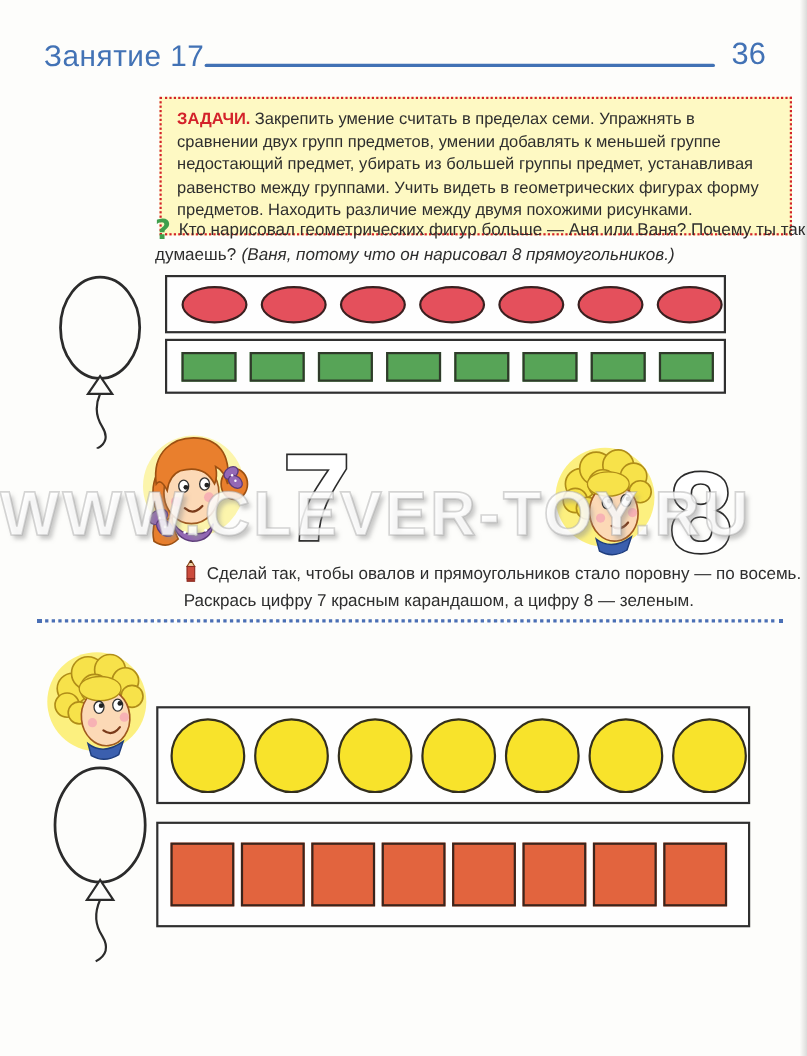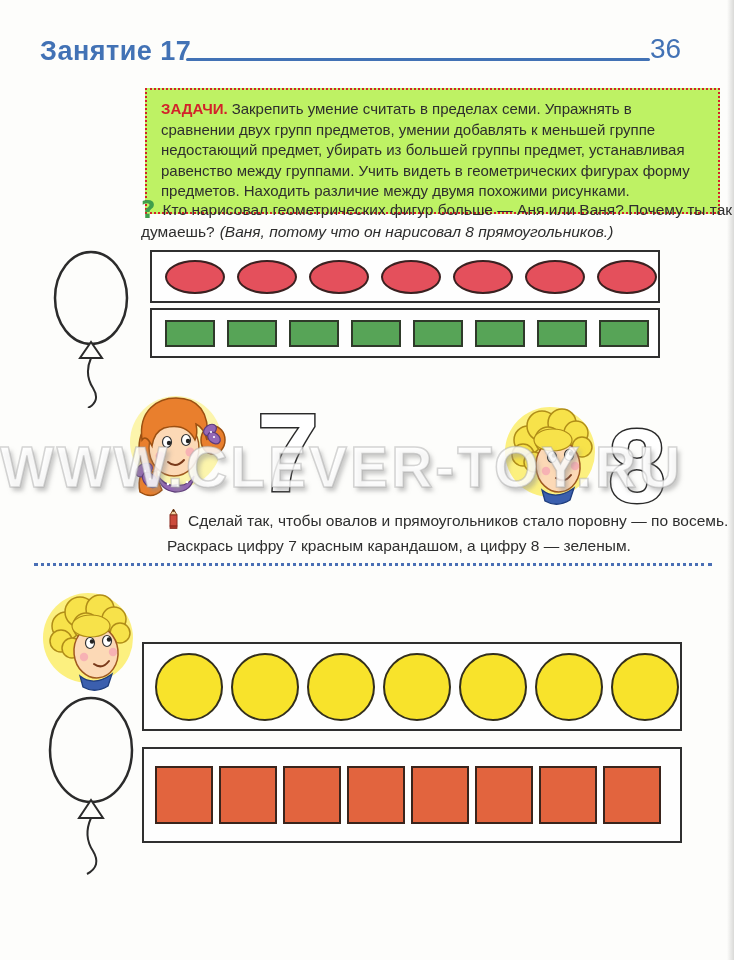--- a/index.html
+++ b/index.html
@@ -8,27 +8,27 @@
     background:#ffffff;
     width:734px;height:960px;
   }
   .page{
     position:relative;width:734px;height:960px;
     background:#fdfdfb;overflow:hidden;
   }
   .scan-edge{position:absolute;right:0;top:0;width:7px;height:100%;
     background:linear-gradient(to right,rgba(0,0,0,0),rgba(0,0,0,0.14));}
   
-  .lesson-title{position:absolute;left:40px;top:36px;font-size:27px;font-weight:bold;color:#4272b5;letter-spacing:0.5px;}
+  .lesson-title{position:absolute;left:40px;top:36px;font-size:27px;font-weight:normal;color:#4272b5;letter-spacing:0.5px;}
   .header-rule{position:absolute;left:186px;top:58px;width:464px;height:3px;background:#4272b5;border-radius:2px;}
-  .page-number{position:absolute;left:650px;top:33px;font-size:28px;color:#4272b5;}
+  .page-number{position:absolute;left:665px;top:33px;font-size:28px;color:#4272b5;}
   
   .tasks-box{
     position:absolute;left:145px;top:88px;width:545px;
-    background:#bef264;border:2px dotted #d3222a;
+    background:#fef9c3;border:2px dotted #d3222a;
     padding:9px 12px 10px 14px;
     font-size:15px;line-height:20.5px;color:#2e2e2e;
   }
   .tasks-label{color:#d3222a;font-weight:bold;margin-right:4px;}
   
   .para{position:absolute;left:127px;width:594px;font-size:15.5px;line-height:22px;color:#2e2e2e;}
   .q-icon{color:#3f9f4c;font-weight:bold;font-size:25px;line-height:18px;vertical-align:-3px;margin-right:7px;font-family:"DejaVu Sans",sans-serif;}
   .answer{font-style:italic;margin-left:5px;}
   .pencil-wrap{display:inline-block;vertical-align:-3px;margin-right:8px;}
   

